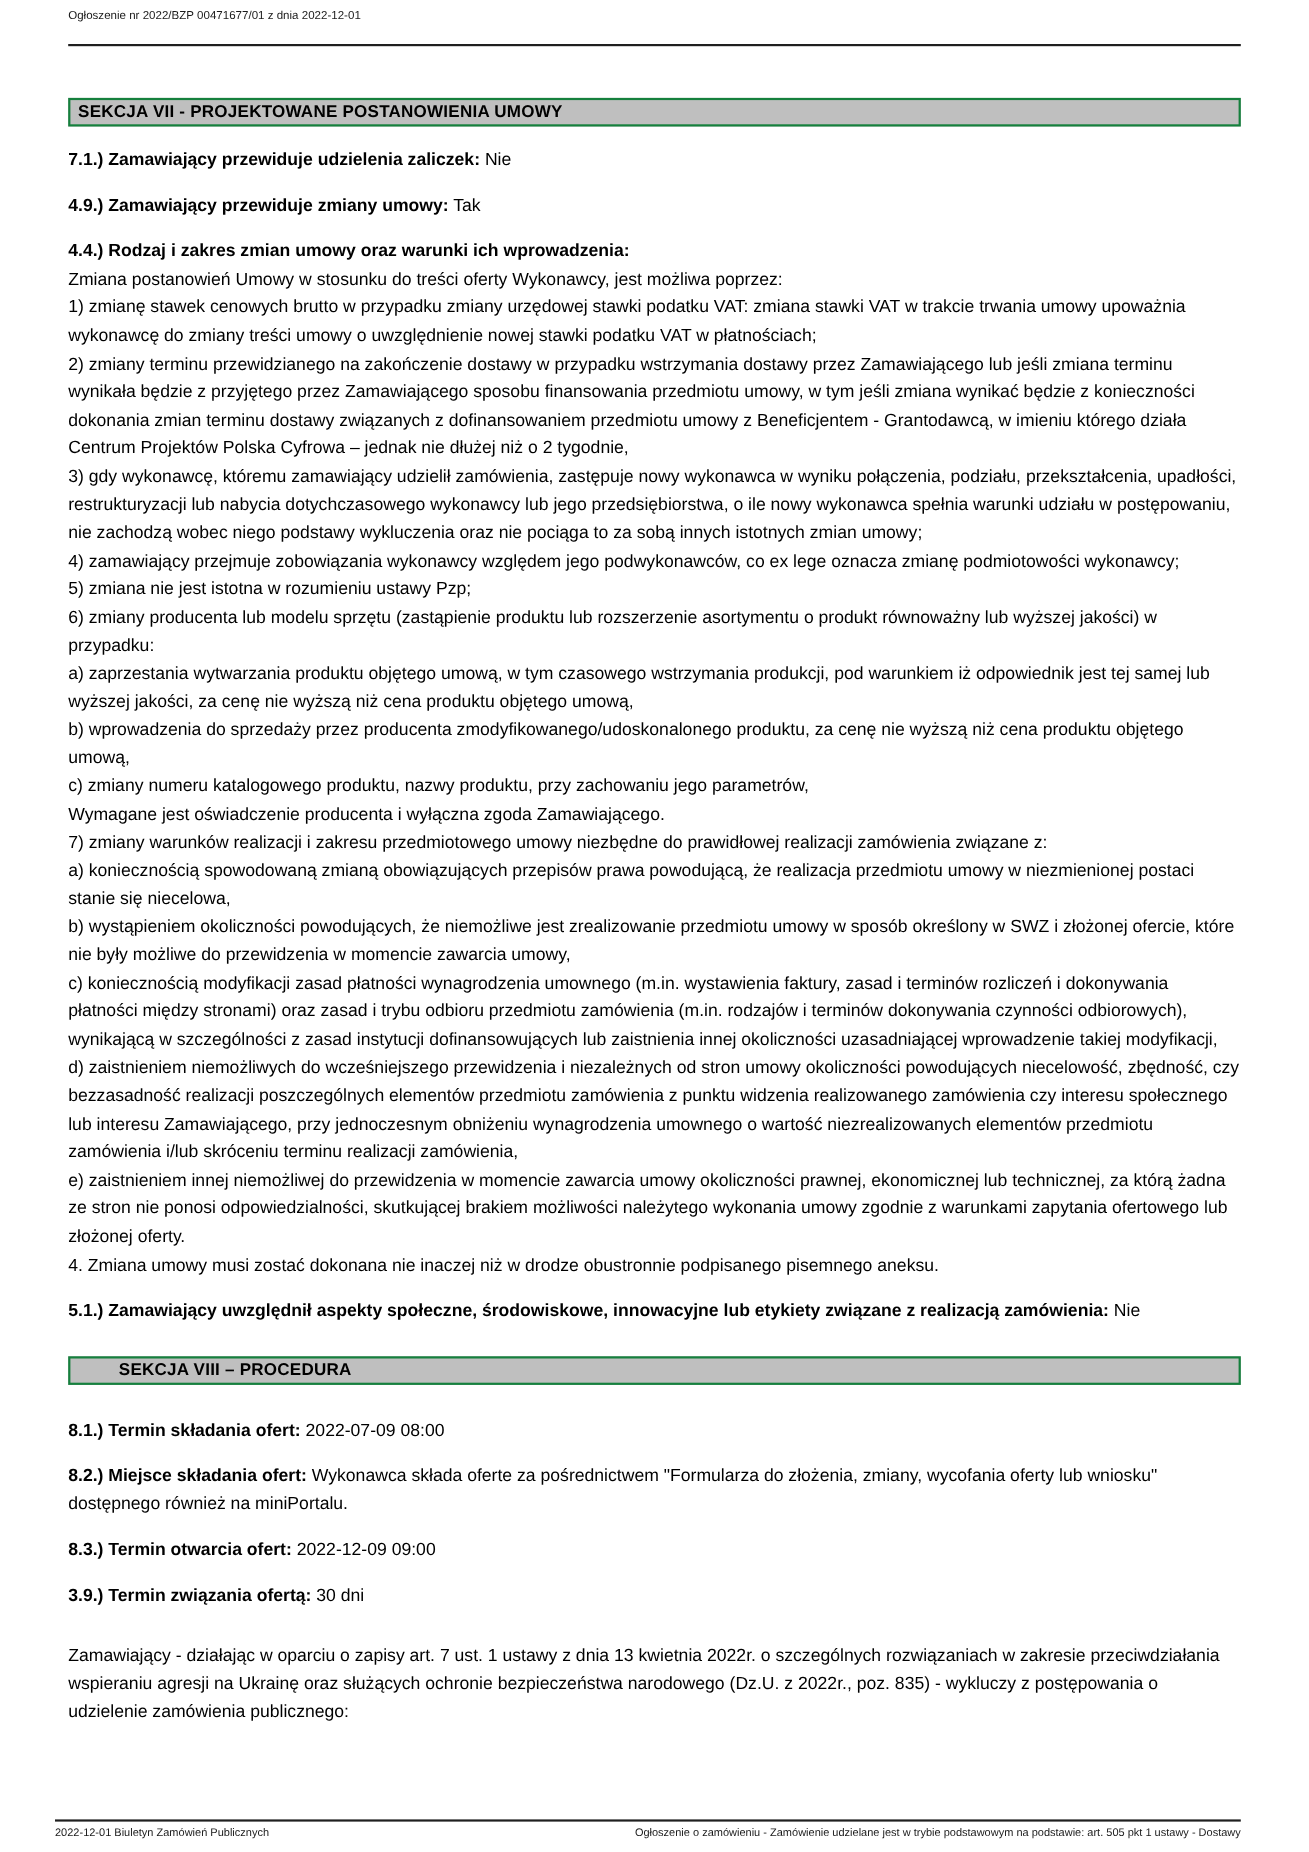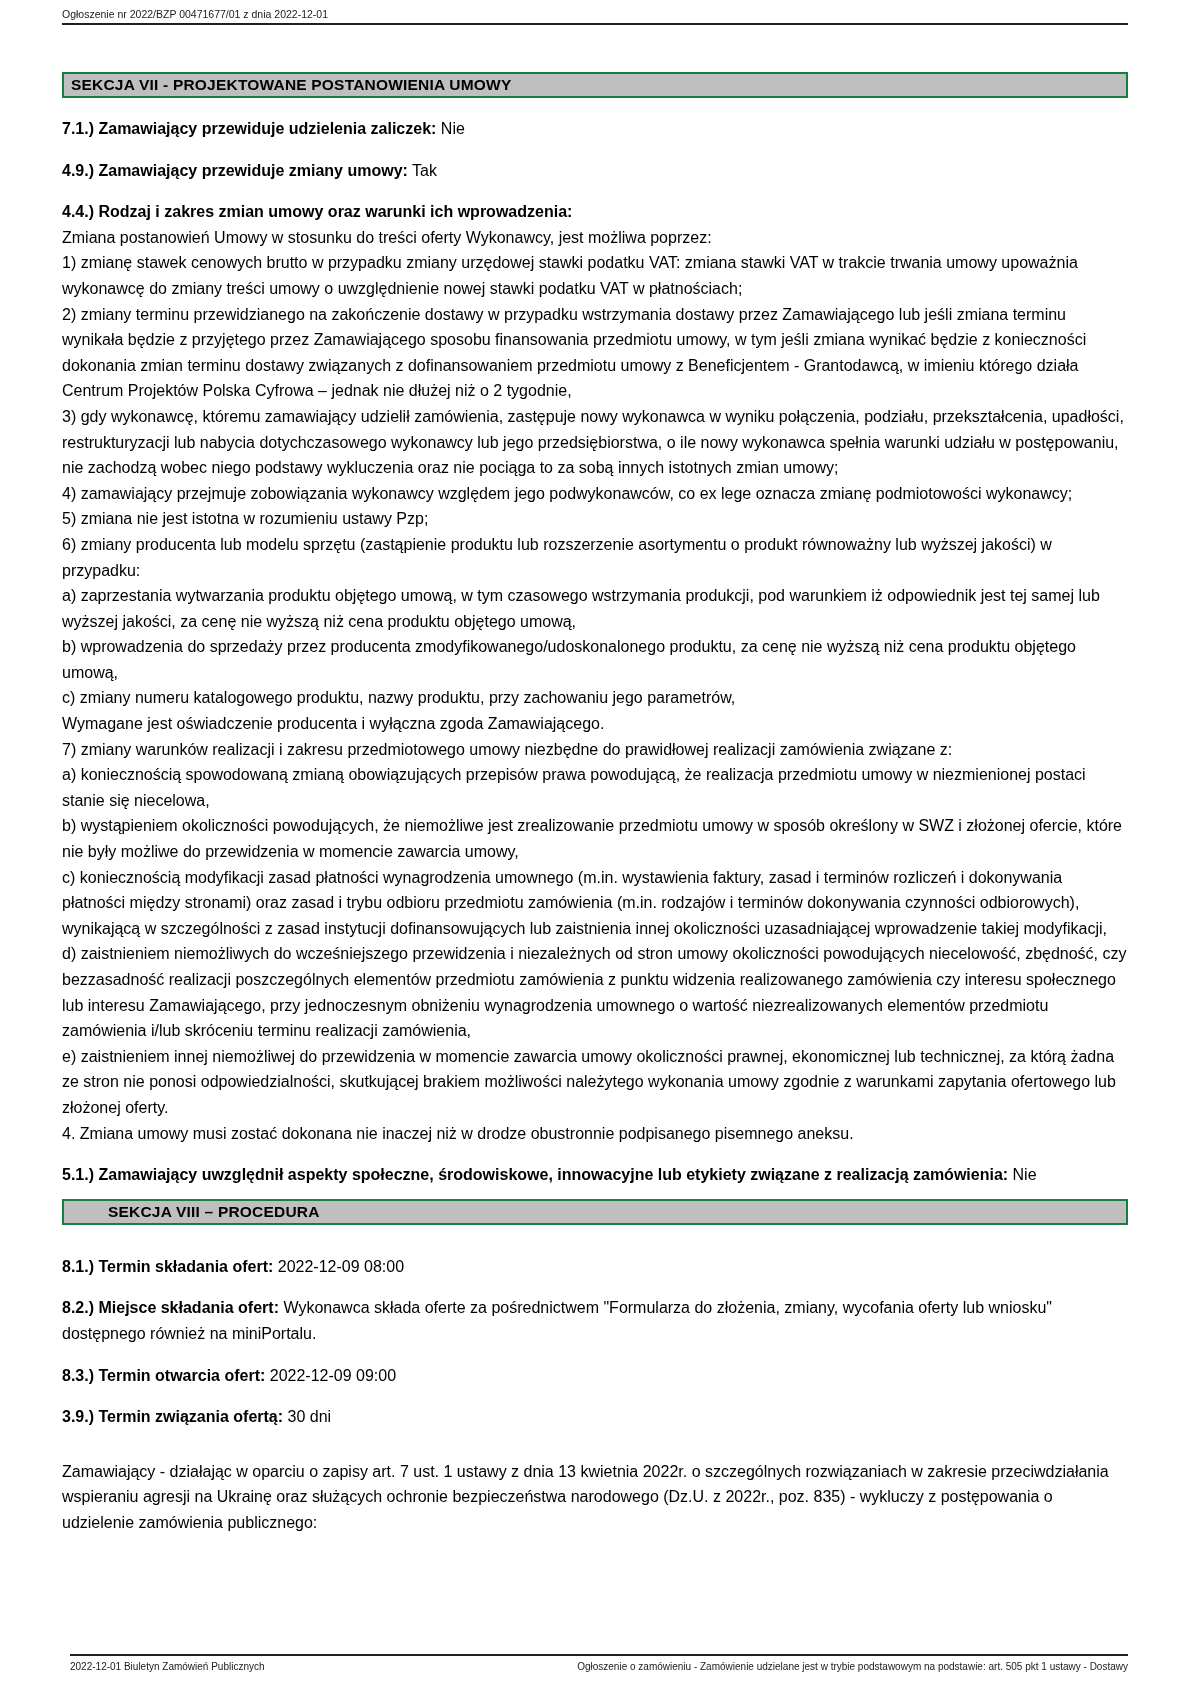--- a/index.html
+++ b/index.html
@@ -8,47 +8,47 @@
     width:1190px; height:1684px;
     margin:0 auto;
     background:#ffffff;
     font-family:"Liberation Sans", sans-serif;
     color:#000;
     overflow:hidden;
   }
   .inner { padding:0 62px; }
   .page-header {
     padding-top:8px;
-    padding-bottom:3px;
+    padding-bottom:20px;
     font-size:10.5px;
     color:#1a1a1a;
     border-bottom:2px solid #1f1f1f;
   }
   .section-bar {
     background:#bfbfbf;
     border:2px solid #15803d;
     font-weight:bold;
     font-size:15.5px;
     padding:2px 7px;
     letter-spacing:0.2px;
   }
   .bar-vii { margin-top:47px; }
-  .bar-viii { margin-top:11px;padding-left:44px; }
+  .bar-viii { margin-top:28px;padding-left:44px; }
   .bar-ix { margin-top:9px; }
   p.para { margin:16px 0 0 0; font-size:16px; line-height:1.6; }
   p.para.first-after-bar { margin-top:18px; }
   p.para.after-bar-wide { margin-top:29px; }
   .para b { font-weight:bold; }
   .body-block {
     margin:0; font-size:16px; line-height:1.6;
     white-space:pre-line;
   }
   .page-footer {
     position:absolute;
-    left:70px; right:62px; bottom:12px;
+    left:50px; right:62px; bottom:12px;
     border-top:2px solid #1f1f1f;
     padding-top:5px;
     display:flex;
     justify-content:space-between;
     font-size:10px;
     color:#1a1a1a;
   }
 </style>
 </head>
 <body>
@@ -87,21 +87,21 @@
 d) zaistnieniem niemożliwych do wcześniejszego przewidzenia i niezależnych od stron umowy okoliczności powodujących niecelowość, zbędność, czy bezzasadność realizacji poszczególnych elementów przedmiotu zamówienia z punktu widzenia realizowanego zamówienia czy interesu społecznego lub interesu Zamawiającego, przy jednoczesnym obniżeniu wynagrodzenia umownego o wartość niezrealizowanych elementów przedmiotu zamówienia i/lub skróceniu terminu realizacji zamówienia,
 e) zaistnieniem innej niemożliwej do przewidzenia w momencie zawarcia umowy okoliczności prawnej, ekonomicznej lub technicznej, za którą żadna ze stron nie ponosi odpowiedzialności, skutkującej brakiem możliwości należytego wykonania umowy zgodnie z warunkami zapytania ofertowego lub złożonej oferty.
 4. Zmiana umowy musi zostać dokonana nie inaczej niż w drodze obustronnie podpisanego pisemnego aneksu.</div>
 
     <p class="para"><b>5.1.) Zamawiający uwzględnił aspekty społeczne, środowiskowe, innowacyjne lub etykiety związane z realizacją zamówienia:</b><span> Nie</span></p>
 
     <div class="section-bar bar-viii">
       <span>SEKCJA VIII – PROCEDURA</span>
     </div>
 
-    <p class="para after-bar-wide"><b>8.1.) Termin składania ofert:</b><span> 2022-12-09 08:00</span></p>
+    <p class="para after-bar-wide"><b>8.1.) Termin składania ofert:</b><span> 2022-07-09 08:00</span></p>
 
     <p class="para"><b>8.2.) Miejsce składania ofert:</b><span> Wykonawca składa oferte za pośrednictwem "Formularza do złożenia, zmiany, wycofania oferty lub wniosku" dostępnego również na miniPortalu.</span></p>
 
     <p class="para"><b>8.3.) Termin otwarcia ofert:</b><span> 2022-12-09 09:00</span></p>
 
     <p class="para"><b>3.9.) Termin związania ofertą:</b><span> 30 dni</span></p>
 
 
     <p class="para after-bar-wide">Zamawiający - działając w oparciu o zapisy art. 7 ust. 1 ustawy z dnia 13 kwietnia 2022r. o szczególnych rozwiązaniach w zakresie przeciwdziałania wspieraniu agresji na Ukrainę oraz służących ochronie bezpieczeństwa narodowego (Dz.U. z 2022r., poz. 835) - wykluczy z postępowania o udzielenie zamówienia publicznego:</p>
 

